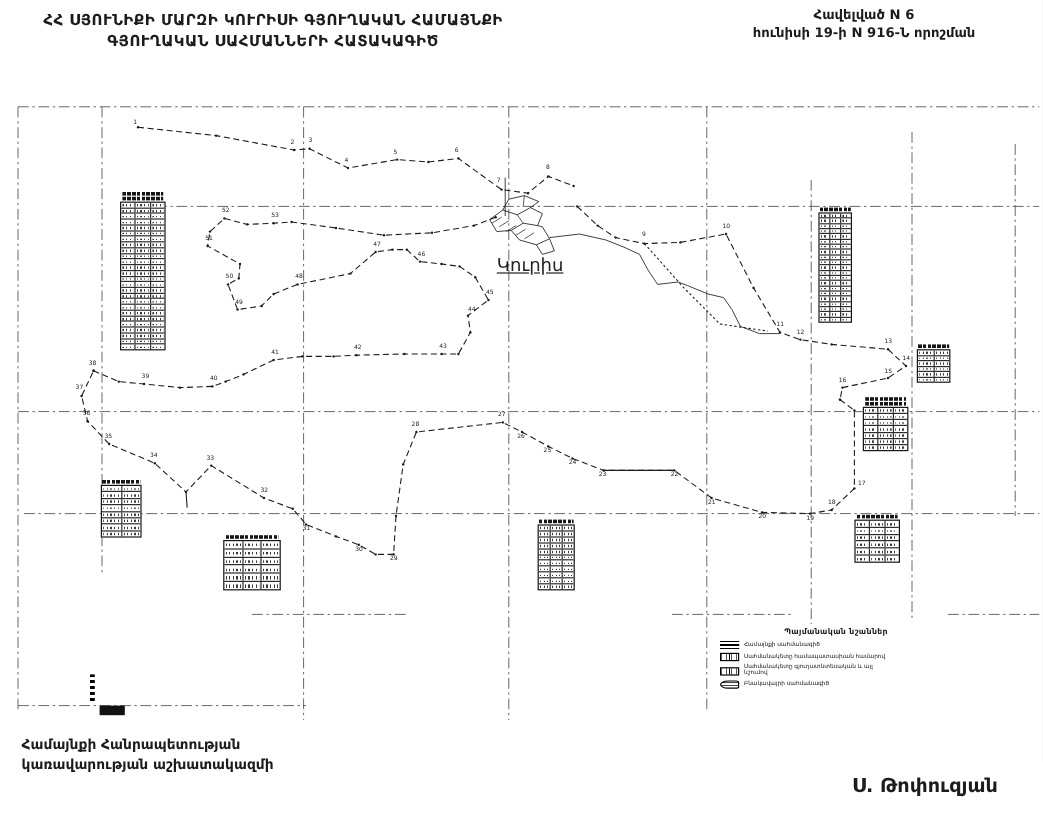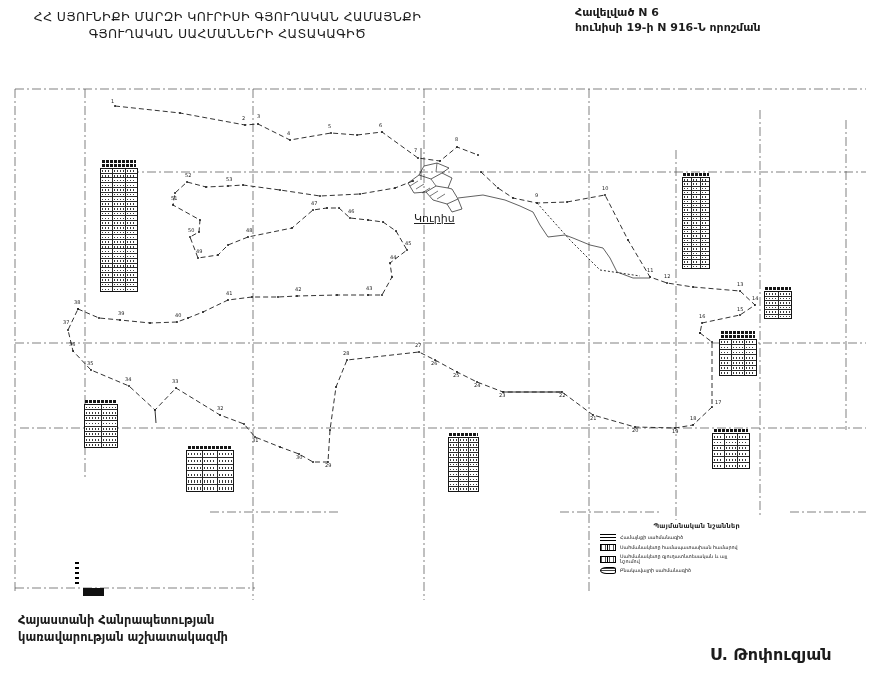--- a/index.html
+++ b/index.html
@@ -1,25 +1,25 @@
 <!DOCTYPE html>
 <html><head>
 <meta charset="utf-8">
 <style>
   html,body{margin:0;padding:0;background:#e8e8e8;}
   .page{position:relative;width:869px;height:680px;background:#ffffff;overflow:hidden;
         font-family:"DejaVu Sans",sans-serif;color:#1c1c1c;}
   .hdr-left{position:absolute;left:15px;top:8px;width:425px;text-align:center;
-            font-size:12.5px;font-weight:normal;line-height:17px;letter-spacing:0.4px;}
-  .hdr-right{position:absolute;left:575px;top:5px;width:290px;text-align:left;
+            font-size:12.5px;font-weight:bold;line-height:17px;letter-spacing:0.4px;}
+  .hdr-right{position:absolute;left:575px;top:5px;width:290px;text-align:center;
              font-size:11px;font-weight:bold;line-height:15px;}
   #map-svg{position:absolute;left:0;top:0;}
   .grid{stroke:#4a4a4a;stroke-width:0.7;stroke-dasharray:9 3 2 3;fill:none;}
   .pnum{font-size:5px;fill:#1c1c1c;font-family:"DejaVu Sans",sans-serif;}
-  .settlement-label{position:absolute;left:414px;top:212px;font-size:11px;color:#222;text-decoration:underline;}
+  .settlement-label{position:absolute;left:414px;top:212px;font-size:15px;color:#222;text-decoration:underline;}
   
   .mtable{position:absolute;}
   .ttitle{height:3px;margin:0 auto 1px auto;width:92%;
           background:repeating-linear-gradient(90deg,#161616 0 3px,rgba(0,0,0,0) 3px 4px);}
   .tbody{border:1px solid #161616;display:flex;flex-direction:column;background:#fff;}
   .trow{display:flex;flex:1;border-top:1px solid #2c2c2c;}
   .trow:first-child{border-top:none;}
   .tcell{flex:1;border-left:1px solid #2c2c2c;position:relative;}
   .tcell:first-child{border-left:none;}
   .tcell::after{content:"";position:absolute;left:1px;right:1px;top:35%;bottom:25%;
@@ -754,19 +754,19 @@
     <div class="lrow">
       <span class="lsym lsym-round"></span>
       <span class="llabel">Բնակավայրի սահմանագիծ</span>
     </div>
   </div>
 
   <div class="scale-ticks"></div>
   <div class="scale-stamp"></div>
 
   <div class="ftr-left">
-    <div>Հայաստանի Հանրապետության</div>
+    <div>Համայնքի Հանրապետության</div>
     <div>կառավարության աշխատակազմի</div>
   </div>
 
   <div class="signature">Ս. Թոփուզյան</div>
 
 </div>
 
 </body></html>

